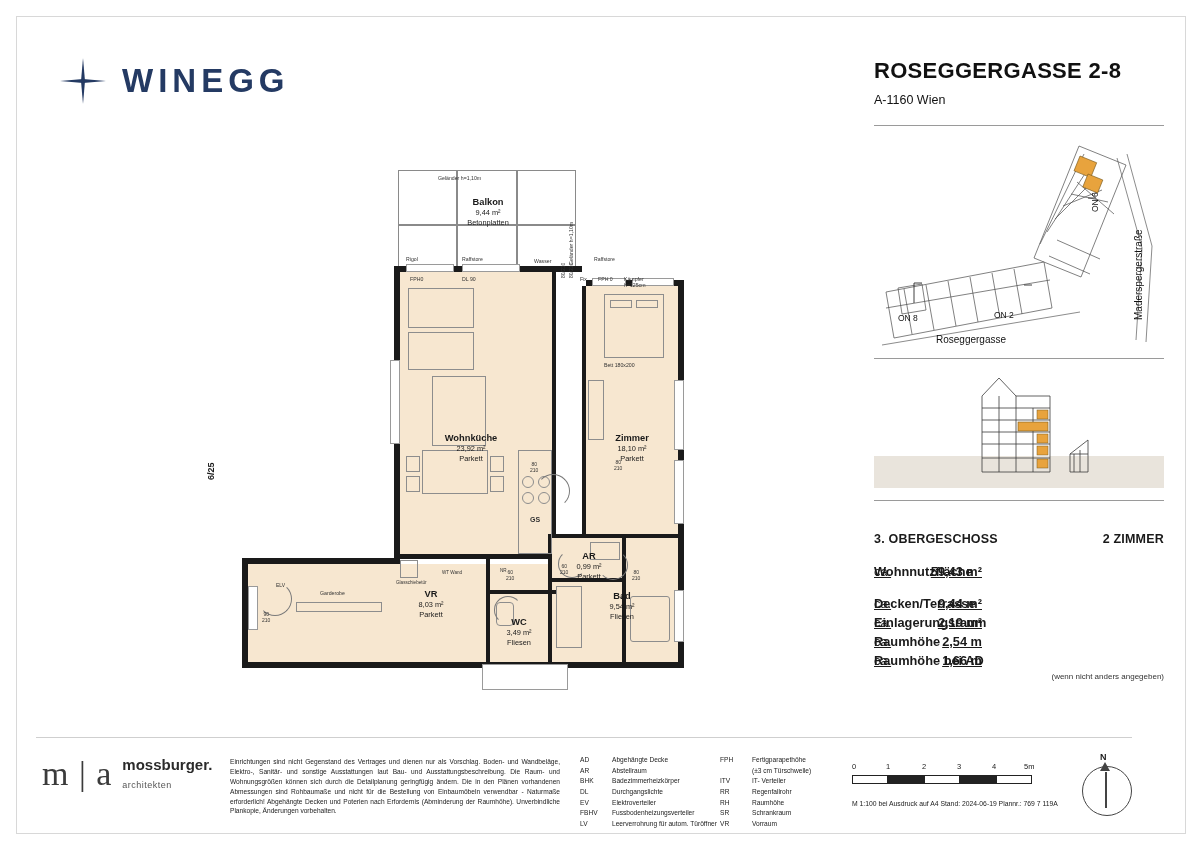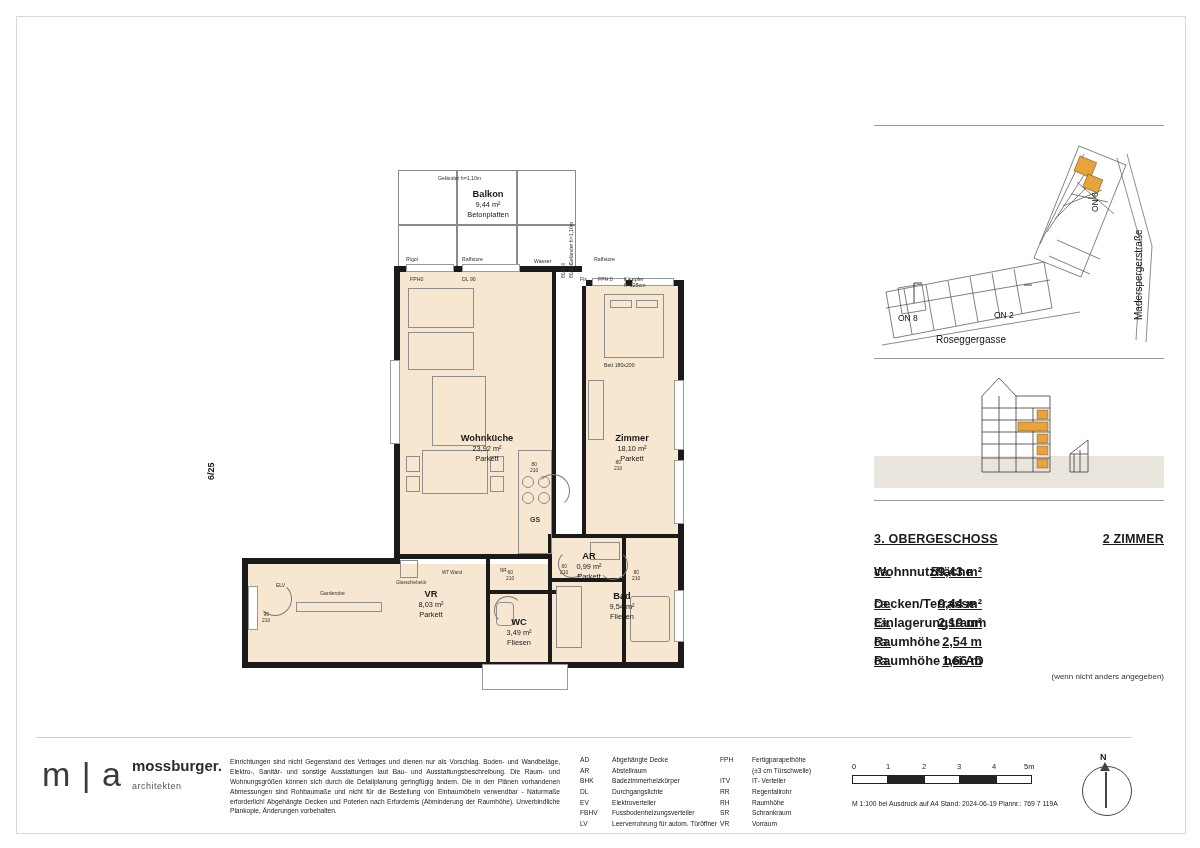--- a/index.html
+++ b/index.html
@@ -24,33 +24,33 @@
 
   
   .site-plan{position:absolute;right:36px;top:140px;width:290px;height:215px;}
   .bld-block{position:absolute;right:36px;top:368px;width:290px;height:120px;background:#fff;}
   .ground{position:absolute;left:0;top:88px;width:290px;height:32px;background:#e9e4dc;}
 
   .hr-thick{position:absolute;right:36px;width:290px;height:1px;background:#9a9a9a;}
 
   .unit-block{position:absolute;right:36px;top:520px;width:290px;}
   .unit-title{font-size:21px;font-weight:bold;}
-  .unit-row{display:flex;justify-content:space-between;font-size:12.5px;margin-top:12px;font-weight:bold;letter-spacing:.2px;text-decoration:underline;}
+  .unit-row{display:flex;justify-content:space-between;font-size:12.5px;margin-top:12px;font-weight:bold;letter-spacing:.2px;}
   .spec{margin-top:18px;font-size:12.8px;}
   .spec .line{display:flex;align-items:baseline;margin-bottom:4px;text-decoration:underline;}
   .spec .lbl{flex:1;font-weight:bold;}
   .spec .ca{width:34px;text-align:left;}
   .spec .val{width:74px;text-align:right;font-weight:bold;}
   .spec .gap{height:13px;}
   .note-small{font-size:8px;text-align:right;color:#333;margin-top:1px;}
 
   
   .footer-rule{position:absolute;left:36px;top:737px;width:1096px;height:1px;background:#cfcfcf;}
   .ma-logo{position:absolute;left:42px;top:755px;display:flex;align-items:center;gap:10px;}
-  .ma-mark{font-size:34px;color:#3b3b3b;letter-spacing:1px;font-family:Liberation Sans, sans-serif;}
+  .ma-mark{font-size:34px;color:#3b3b3b;letter-spacing:1px;font-family:Liberation Serif, serif;}
   .ma-name{font-size:15px;font-weight:bold;color:#2b2b2b;line-height:1.05;}
   .ma-sub{font-size:9px;color:#555;letter-spacing:.5px;}
 
   .disclaimer{position:absolute;left:230px;top:757px;width:330px;font-size:6.6px;line-height:1.5;color:#222;text-align:justify;}
 
   .abbr{position:absolute;top:755px;font-size:6.6px;line-height:1.62;color:#222;}
   .abbr table{border-collapse:collapse;}
   .abbr td{padding:0 6px 0 0;vertical-align:top;white-space:nowrap;}
   .abbr td.k{width:26px;font-weight:normal;}
   #abbr1{left:580px;}
@@ -89,21 +89,29 @@
   .sidetag{position:absolute;left:6px;top:330px;font-size:9px;font-weight:bold;transform:rotate(-90deg);transform-origin:0 0;}
 
   .sp-svg{display:block;}
 </style>
 </head>
 <body>
 
 <div id="page">
   <div class="frame"></div>
 
-
+  <div class="logo-wrap">
+    <div class="logo-star"></div>
+    <div class="logo-text">WINEGG</div>
+  </div>
+
+  <div class="title-block">
+    <div class="proj-title">ROSEGGERGASSE 2-8</div>
+    <div class="proj-sub">A-1160 Wien</div>
+  </div>
   <div class="hr-thin"></div>
 
   <div class="site-plan">
     <svg class="sp-svg" width="290" height="215" viewBox="0 0 290 215">
       <g stroke="#4a4a4a" fill="none" stroke-width="0.7">
 
         <path d="M160 118 L205 6 L252 25 L207 137 Z" fill="#ffffff"></path>
         <path d="M166 104 L210 14 M173 92 L216 26 M181 79 L222 38 M189 66 L228 50 M197 54 L234 62 M203 42 L240 74"></path>
         <path d="M183 100 L226 119 M175 116 L216 134"></path>
 
@@ -196,21 +204,21 @@
 
     <div class="thin" style="left:198px;top:20px;width:178px;height:110px;"></div>
     <div class="balk-grid" style="left:198px;top:20px;width:59px;height:55px;"></div>
     <div class="balk-grid" style="left:257px;top:20px;width:60px;height:55px;"></div>
     <div class="balk-grid" style="left:317px;top:20px;width:59px;height:55px;"></div>
     <div class="balk-grid" style="left:198px;top:75px;width:59px;height:55px;"></div>
     <div class="balk-grid" style="left:257px;top:75px;width:60px;height:55px;"></div>
     <div class="balk-grid" style="left:317px;top:75px;width:59px;height:55px;"></div>
     <div class="tiny" style="left:238px;top:25px;">Geländer h=1,10m</div>
     <div class="tinyv" style="left:368px;top:115px;">Geländer h=1,10m</div>
-    <div class="lbl" style="left:208px;top:38px;width:160px;">
+    <div class="lbl" style="left:208px;top:46px;width:160px;">
       <div class="n">Balkon</div>
       <div class="a">9,44 m²</div>
       <div class="f">Betonplatten</div>
     </div>
     <div class="tiny" style="left:334px;top:108px;">Wasser</div>
 
     <div class="wall" style="left:194px;top:116px;width:188px;height:6px;"></div>
     <div class="wall" style="left:194px;top:116px;width:6px;height:298px;"></div>
     <div class="wall" style="left:376px;top:116px;width:6px;height:122px;"></div>
     <div class="wall" style="left:376px;top:130px;width:108px;height:6px;"></div>
@@ -302,21 +310,21 @@
 
     <div class="tiny" style="left:330px;top:312px;font-size:5px;text-align:center;line-height:1.1;">80<br>210</div>
     <div class="tiny" style="left:414px;top:310px;font-size:5px;text-align:center;line-height:1.1;">80<br>210</div>
     <div class="tiny" style="left:360px;top:414px;font-size:5px;text-align:center;line-height:1.1;">60<br>210</div>
     <div class="tiny" style="left:306px;top:420px;font-size:5px;text-align:center;line-height:1.1;">60<br>210</div>
     <div class="tiny" style="left:432px;top:420px;font-size:5px;text-align:center;line-height:1.1;">80<br>210</div>
     <div class="tiny" style="left:62px;top:462px;font-size:5px;text-align:center;line-height:1.1;">90<br>210</div>
     <div class="tinyv" style="left:360px;top:128px;font-size:5px;">80/210</div>
     <div class="tinyv" style="left:368px;top:128px;font-size:5px;">80/210</div>
 
-    <div class="lbl" style="left:232px;top:282px;width:110px;">
+    <div class="lbl" style="left:216px;top:282px;width:110px;">
       <div class="n">Wohnküche</div>
       <div class="a">23,92 m²</div>
       <div class="f">Parkett</div>
     </div>
     <div class="lbl" style="left:386px;top:282px;width:92px;">
       <div class="n">Zimmer</div>
       <div class="a">18,10 m²</div>
       <div class="f">Parkett</div>
     </div>
     <div class="lbl" style="left:352px;top:400px;width:74px;">

